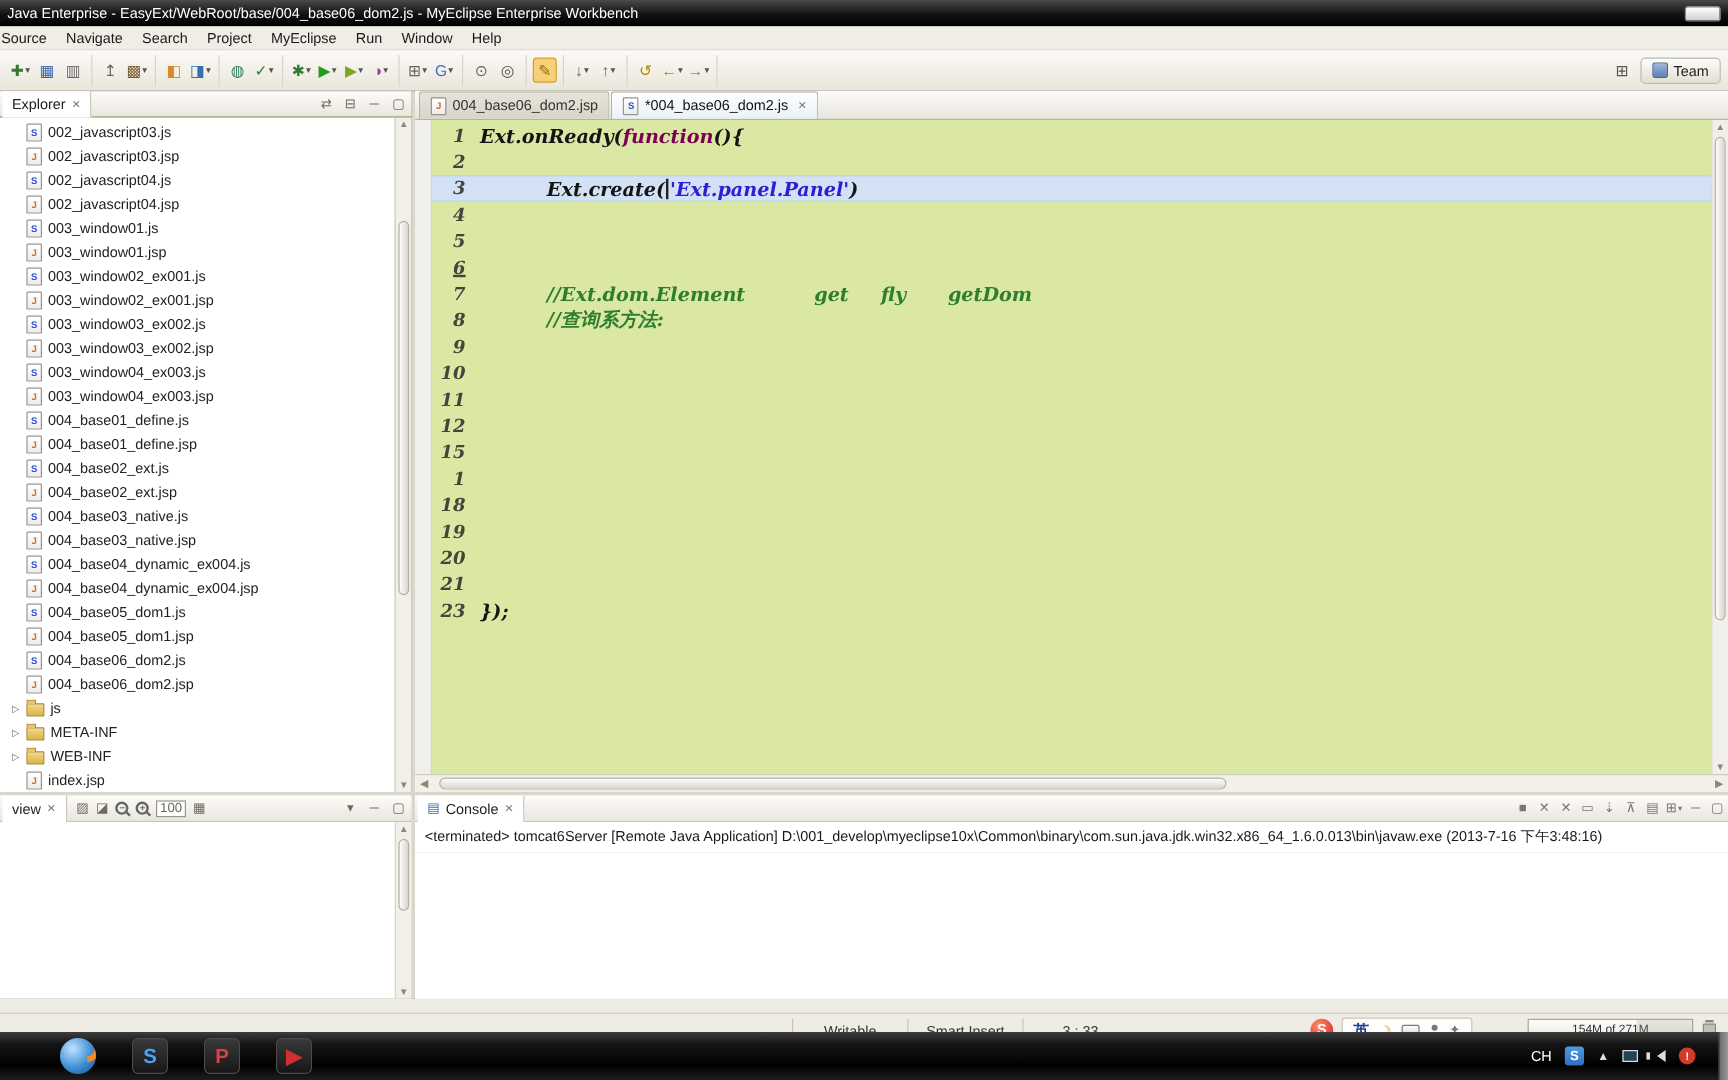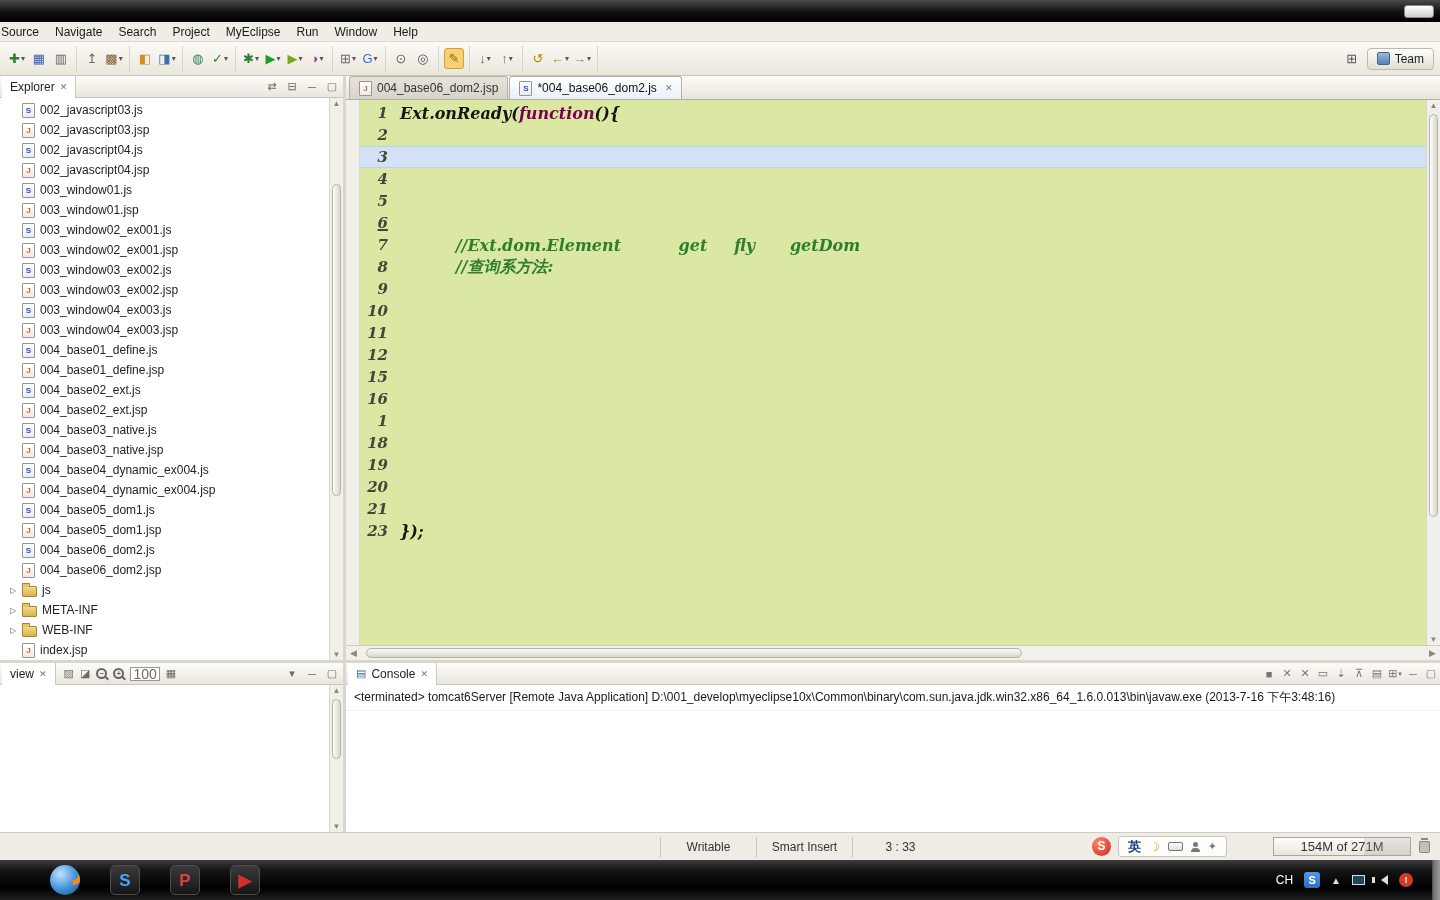--- a/index.html
+++ b/index.html
@@ -52,21 +52,21 @@
   .vscroll{width:14px;background:#f1efe9;border-left:1px solid #d8d5cc;position:relative;flex:none}
   .vthumb{position:absolute;left:2px;right:2px;background:linear-gradient(90deg,#fdfdfc,#d9d6cd);border:1px solid #b5b2a7;border-radius:5px}
   .sarrow{position:absolute;left:0;right:0;text-align:center;color:#8a877d;font-size:8px}
 
   
   .preview-panel{height:172px;border-top:3px solid #d9d6cc;display:flex;flex-direction:column;background:#fff}
   .pv-tools{display:flex;align-items:center;gap:6px;margin-left:8px}
   .pvbtn{display:flex;align-items:center;justify-content:center;color:#6d6a60}
   .mag{width:11px;height:11px;border:2px solid #666;border-radius:50%;position:relative;font:bold 8px/8px "Liberation Sans",sans-serif;text-align:center;color:#666}
   .mag::after{content:"";position:absolute;width:5px;height:2px;background:#666;transform:rotate(45deg);right:-4px;bottom:-2px}
-  .zoom100{border:1px solid #9a968b;background:#fff;font-size:14px;padding:0 2px;height:14px;line-height:13px}
+  .zoom100{border:1px solid #9a968b;background:#fff;font-size:11px;padding:0 2px;height:14px;line-height:13px}
   .pv-body{flex:1;display:flex;min-height:0}
   .pv-content{flex:1;background:#fff}
 
   
   .editor-tabs{height:24px;background:linear-gradient(#fdfcfa,#e7e4da);border-bottom:1px solid #b5b1a6;display:flex;align-items:flex-end;padding-left:3px;flex:none}
   .etab{height:23px;display:flex;align-items:center;gap:5px;padding:0 9px;border:1px solid #b5b1a6;border-bottom:none;border-radius:3px 3px 0 0;background:linear-gradient(#e6e3d9,#d8d4c9);color:#333;margin-right:1px}
   .etab.active{background:linear-gradient(#ffffff,#e9f1f9);color:#111}
   .etab-close{color:#777;font-size:9px;margin-left:3px}
   .editor-body{flex:1;display:flex;min-height:0}
   .annot-ruler{width:14px;background:#f1efe9;border-right:1px solid #d8d5cc;flex:none}
@@ -87,35 +87,35 @@
   
   .console-panel{height:172px;border-top:3px solid #d9d6cc;display:flex;flex-direction:column;background:#fff}
   .console-tab{display:flex;align-items:center;gap:5px;height:22px;padding:0 8px;background:#fff;border-right:1px solid #ccc8bd}
   .console-ico{color:#3a6fb0;font-size:11px}
   .cbtn{width:18px;height:18px;display:flex;align-items:center;justify-content:center;color:#777;font-size:11px}
   .cbtn.dd::after{content:"▾";font-size:7px;margin-left:1px}
   .console-msg{padding:4px 8px;font-size:12px;color:#1a1a1a;white-space:nowrap;overflow:hidden;border-bottom:1px solid #f0f0f0}
   .console-rest{flex:1;background:#fff}
 
   
-  .statusbar{position:absolute;left:0;right:0;bottom:40px;height:28px;background:#efece5;border-top:1px solid #cfccc2;display:flex;align-items:center;font-size:12px;color:#333}
+  .statusbar{position:absolute;left:0;right:0;bottom:28px;height:28px;background:#efece5;border-top:1px solid #cfccc2;display:flex;align-items:center;font-size:12px;color:#333}
   .sb-left{flex:0 0 660px}
   .sb-cell{height:20px;display:flex;align-items:center;justify-content:center;border-left:1px solid #c9c5ba;padding:0 14px;min-width:96px}
   .sb-flex{flex:1}
   .ime{display:flex;align-items:center;gap:7px;margin-right:46px}
   .sg-logo{width:19px;height:19px;border-radius:50%;background:radial-gradient(circle at 35% 30%,#ff8a6a,#d41e1e);color:#fff;font:bold 12px/19px "Liberation Sans",sans-serif;text-align:center}
   .ime-pill{display:flex;align-items:center;gap:8px;background:#fdfdfb;border:1px solid #c9c5ba;border-radius:3px;padding:0 9px;height:21px}
   .ime-lang{font-weight:bold;color:#1b3f8f;font-size:13px}
   .ime-moon{color:#e09a00;font-size:12px}
   .kbd-ico{width:15px;height:9px;border:1px solid #777;border-radius:2px;background:linear-gradient(#fff,#ddd)}
   .usr-ico{width:9px;height:10px;position:relative}
   .usr-ico::before{content:"";position:absolute;width:5px;height:5px;border-radius:50%;background:#777;left:2px;top:0}
   .usr-ico::after{content:"";position:absolute;width:9px;height:4px;border-radius:4px 4px 0 0;background:#777;bottom:0;left:0}
   .tools-ico{color:#777;font-size:11px}
-  .heap{width:138px;height:19px;border:1px solid #a9a59a;background:linear-gradient(#fdfdfc,#e8e5dc);display:flex;align-items:center;justify-content:center;position:relative;font-size:13px;color:#333;margin-right:8px}
+  .heap{width:138px;height:19px;border:1px solid #a9a59a;background:linear-gradient(#fdfdfc,#e8e5dc);display:flex;align-items:center;justify-content:center;position:relative;font-size:10px;color:#333;margin-right:8px}
   .heap::after{content:"";position:absolute;right:0;top:0;bottom:0;width:34%;background:rgba(160,156,146,.25)}
   .trash{position:relative;width:11px;height:12px;background:#c2bfb5;border:1px solid #8b887e;border-radius:1px 1px 2px 2px;margin-right:10px}
   .trash::before{content:"";position:absolute;top:-4px;left:1px;right:1px;height:2px;background:#8b887e}
 
   
   .taskbar{position:absolute;left:0;right:0;bottom:0;height:40px;background:linear-gradient(#3d3d3d,#151515 25%,#000 70%,#1e1e1e);display:flex;align-items:center}
   .task-icons{display:flex;gap:26px;margin-left:48px;align-items:center}
   .tapp{width:34px;height:34px;display:flex;align-items:center;justify-content:center;border-radius:4px}
   .ff{width:30px;height:30px;border-radius:50%;background:radial-gradient(circle at 35% 30%,#bfe3ff,#3f8fd6 55%,#174f86);position:relative;overflow:hidden}
   .ff::after{content:"";position:absolute;inset:-4px -4px 10px 9px;border-radius:50%;border:5px solid #f78a1e;border-left-color:transparent;border-bottom-color:transparent;transform:rotate(40deg)}
@@ -127,20 +127,21 @@
   .mon-ico{width:13px;height:10px;border:1px solid #ddd;background:#245}
   .spk{width:0;height:0;border:5px solid transparent;border-right:7px solid #ddd;position:relative}
   .spk::before{content:"";position:absolute;left:-9px;top:-3px;width:3px;height:6px;background:#ddd}
   .shield{width:14px;height:14px;border-radius:50%;background:#d23a2a;color:#fff;font:bold 9px/14px "Liberation Sans",sans-serif;text-align:center}
   .desk{width:8px;height:40px;background:linear-gradient(90deg,#6c6c6c,#9a9a9a);border-left:1px solid #555;margin-left:8px}
 </style>
 </head>
 <body>
 
 <div class="titlebar">
+  <span>Java Enterprise - EasyExt/WebRoot/base/004_base06_dom2.js - MyEclipse Enterprise Workbench</span>
   <span class="win-ctrl"></span>
 </div>
 
 <div class="menubar" id="menubar">
     <span class="menu-item">Source</span>
     <span class="menu-item">Navigate</span>
     <span class="menu-item">Search</span>
     <span class="menu-item">Project</span>
     <span class="menu-item">MyEclipse</span>
     <span class="menu-item">Run</span>
@@ -457,32 +458,31 @@
           <span class="fico js">S</span>
           <span class="etab-label">*004_base06_dom2.js</span>
           <span class="etab-close">✕</span>
         </div>
       </div>
     <div class="editor-body">
       <div class="annot-ruler"></div>
       <div class="code-area" id="code">
           <div class="code-line"><span class="lnum">1</span><span class="ltext"><span class="s-plain">Ext.onReady(</span><span class="s-kw">function</span><span class="s-plain">(){</span></span></div>
           <div class="code-line"><span class="lnum">2</span><span class="ltext"></span></div>
-          <div class="code-line current"><span class="lnum">3</span></div>
+          <div class="code-line current"><span class="lnum">3</span><span class="ltext"><span class="s-plain">	Ext.create(</span><span class="caret"></span><span class="s-str">'Ext.panel.Panel'</span><span class="s-plain">)</span></span></div>
           <div class="code-line"><span class="lnum">4</span><span class="ltext"></span></div>
           <div class="code-line"><span class="lnum">5</span><span class="ltext"></span></div>
           <div class="code-line"><span class="lnum mark">6</span><span class="ltext"></span></div>
           <div class="code-line"><span class="lnum">7</span><span class="ltext"><span class="s-com">	//Ext.dom.Element	get	fly	getDom</span></span></div>
           <div class="code-line"><span class="lnum">8</span><span class="ltext"><span class="s-com">	//查询系方法:</span></span></div>
           <div class="code-line"><span class="lnum">9</span><span class="ltext"></span></div>
           <div class="code-line"><span class="lnum">10</span><span class="ltext"></span></div>
           <div class="code-line"><span class="lnum">11</span><span class="ltext"></span></div>
           <div class="code-line"><span class="lnum">12</span><span class="ltext"></span></div>
           <div class="code-line"><span class="lnum">15</span><span class="ltext"></span></div>
-          <div class="code-line"><span class="lnum">16</span><span class="ltext"></span></div>
           <div class="code-line"><span class="lnum">1</span><span class="ltext"></span></div>
           <div class="code-line"><span class="lnum">18</span><span class="ltext"></span></div>
           <div class="code-line"><span class="lnum">19</span><span class="ltext"></span></div>
           <div class="code-line"><span class="lnum">20</span><span class="ltext"></span></div>
           <div class="code-line"><span class="lnum">21</span><span class="ltext"></span></div>
           <div class="code-line"><span class="lnum">23</span><span class="ltext"><span class="s-plain">});</span></span></div>
         </div>
       <div class="vscroll">
         <span class="sarrow" style="top:1px">▲</span>
         <div class="vthumb" style="top:14px;height:74%"></div>

